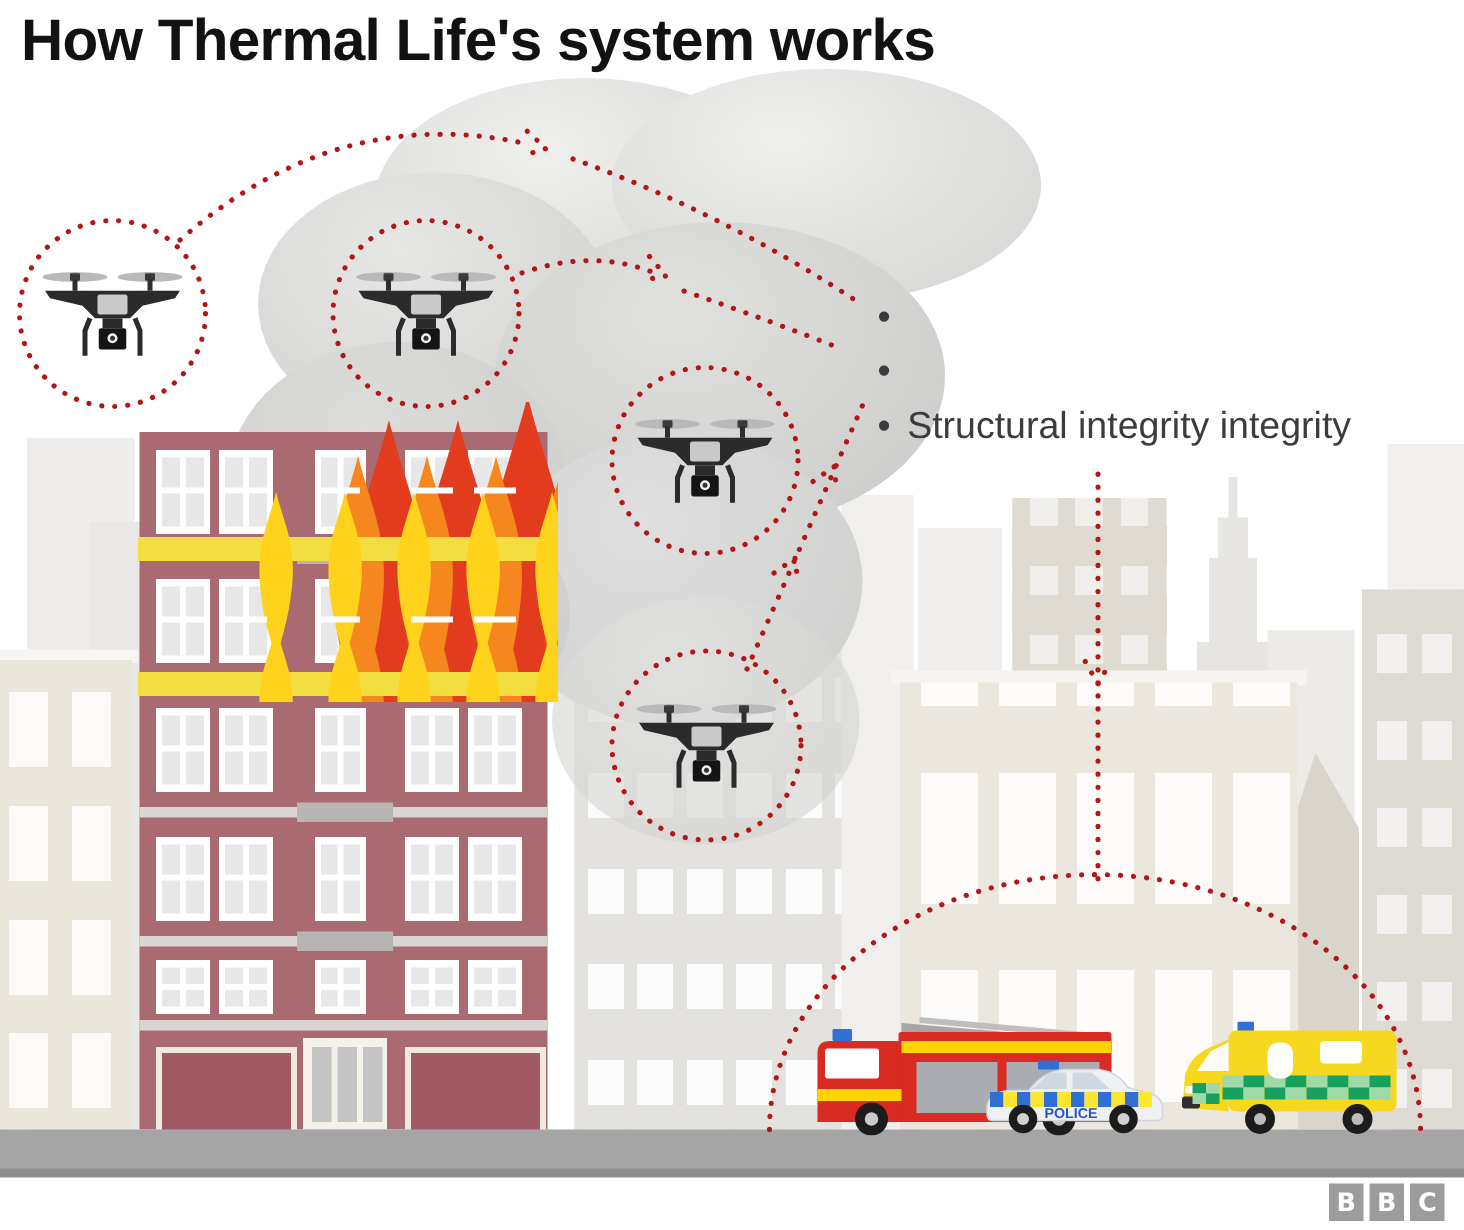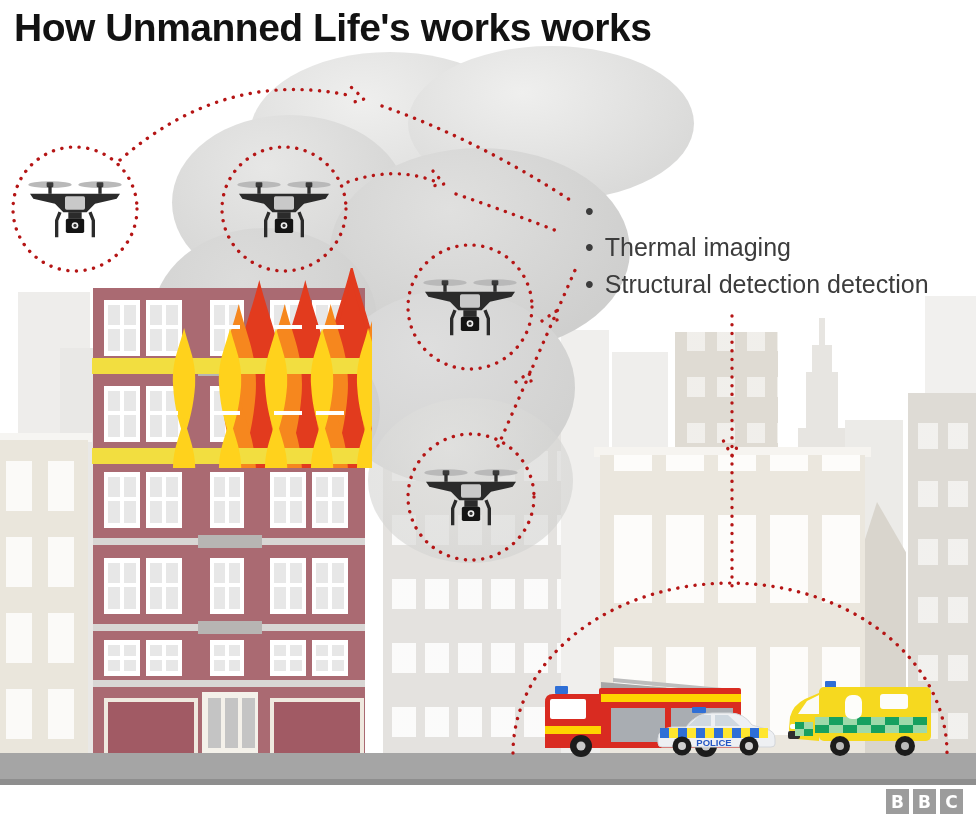--- a/index.html
+++ b/index.html
@@ -363,33 +363,32 @@
         <rect x="128" y="44" width="14" height="8" fill="#9fd9a9"></rect>
     </g>
     <rect x="60" y="14" width="17" height="24" rx="7" fill="#fdfdfa"></rect>
     <rect x="95" y="13" width="28" height="15" rx="3" fill="#fdfdfa"></rect>
     <circle cx="55" cy="65" r="10" fill="#1c1c1c"></circle>
       <circle cx="55" cy="65" r="4" fill="#bbb"></circle>
     <circle cx="120" cy="65" r="10" fill="#1c1c1c"></circle>
       <circle cx="120" cy="65" r="4" fill="#bbb"></circle>
   </svg>
 
-  <div id="page-title">How Unmanned Life's works works</div>
+  <div id="page-title">How Thermal Life's system works</div>
 
   <div id="caps">
     <div class="cap-row">
       <span class="cap-bullet">•</span>
     </div>
     <div class="cap-row">
       <span class="cap-bullet">•</span>
-      <span>Thermal imaging</span>
     </div>
     <div class="cap-row">
       <span class="cap-bullet">•</span>
-      <span>Structural detection detection</span>
+      <span>Structural integrity integrity</span>
     </div>
   </div>
 
   <div id="bbc">
     <span class="bbc-box">B</span>
     <span class="bbc-box">B</span>
     <span class="bbc-box">C</span>
   </div>
 
 </div>

